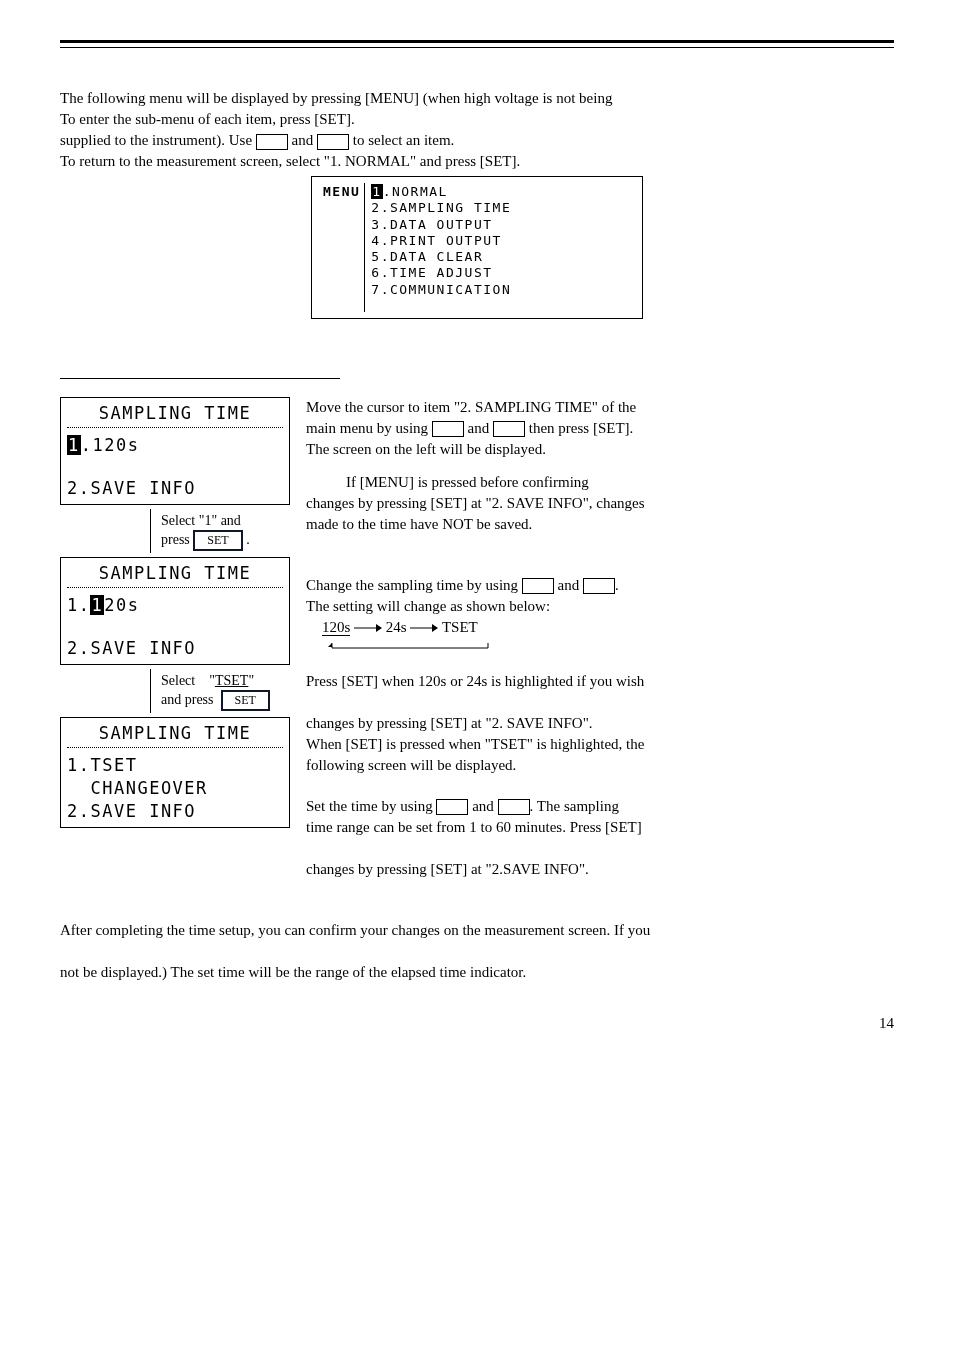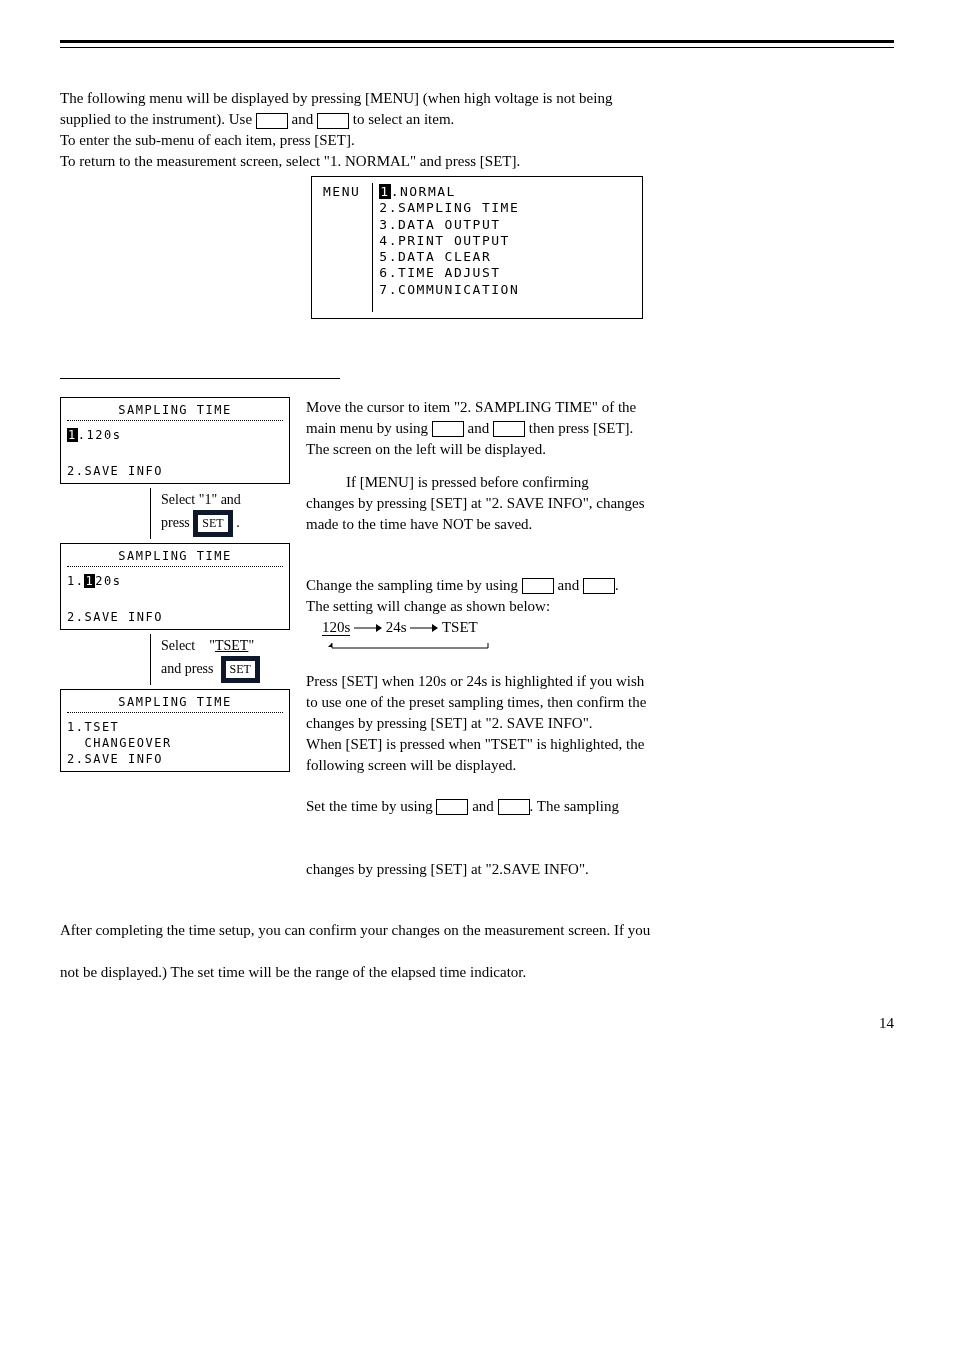--- a/index.html
+++ b/index.html
@@ -33,22 +33,22 @@
   .lcd-main {
     width: 310px;
     margin: 4px auto 10px auto;
     letter-spacing: 1.5px;
     font-size: 13px;
     line-height: 1.25;
   }
   .lcd-main td.menucol {
     border-right: 1px solid #000;
     vertical-align: top;
-    padding-right: 12px;
-    font-weight: normal;
+    padding-right: 4px;
+    font-weight: bold;
     padding-bottom: 14px;
   }
   .lcd-main td.listcol {
     padding-left: 6px;
     padding-bottom: 14px;
   }
   .hlchar {
     background: #000;
     color: #fff;
     padding: 0 1px;
@@ -67,21 +67,21 @@
   .leftcol {
     width: 230px;
     flex-shrink: 0;
   }
   .rightcol {
     flex: 1;
   }
   .lcd-small {
     border: 1px solid #000;
     font-family: monospace;
-    font-size: 12px;
+    font-size: 17px;
     letter-spacing: 1.5px;
     line-height: 1.35;
     padding: 4px 6px;
     margin-bottom: 0;
   }
   .lcd-small .title {
     text-align: center;
     border-bottom: 1px dotted #000;
     padding-bottom: 2px;
     margin-bottom: 6px;
@@ -93,22 +93,22 @@
   }
   .flowbox .vline {
     border-left: 1px solid #000;
     margin-left: 90px;
     padding-left: 10px;
     padding-top: 2px;
     padding-bottom: 2px;
   }
   .setbtn {
     display: inline-block;
-    border: 5px solid #0f172a;
-    padding: 0px 4px;
+    border: 2px solid #0f172a;
+    padding: 0px 12px;
     font-size: 12px;
   }
   .arrow-shape {
     display:inline-block;
     vertical-align: middle;
   }
   .para {
     margin: 0 0 12px 0;
   }
   .inset {
@@ -119,24 +119,24 @@
     margin-top: 30px;
   }
 </style>
 </head>
 <body>
 
 <div class="top-rule"></div>
 
 <div>
   <div><span>The following menu will be displayed by pressing [MENU] (when high voltage is not being</span></div>
+  <div><span>To enter the sub-menu of each item, press [SET].</span></div>
   <div>
     <span>supplied to the instrument). Use </span><span class="arrow-box"></span><span> and </span><span class="arrow-box"></span><span> to select an item.</span>
   </div>
-  <div><span>To enter the sub-menu of each item, press [SET].</span></div>
   <div><span>To return to the measurement screen, select "1. NORMAL" and press [SET].</span></div>
 </div>
 
 <div class="lcd-box lcd-main">
   <table style="border-collapse:collapse">
     <tbody>
         <tr>
       <td class="menucol">MENU</td>
       <td class="listcol">
         <div><span class="hlchar">1</span><span>.NORMAL</span></div>
@@ -222,28 +222,28 @@
       </span><br>
       <svg width="170" height="10" style="margin-left:16px">
           <line x1="10" y1="5" x2="166" y2="5" stroke="black"></line>
           <line x1="166" y1="0" x2="166" y2="5" stroke="black"></line>
           <line x1="10" y1="0" x2="10" y2="5" stroke="black"></line>
           <polygon points="10,0 6,0 10,-4" transform="translate(0,4)"></polygon>
         </svg>
     </p>
     <p class="para">
       <span>Press [SET] when 120s or 24s is highlighted if you wish</span><br>
-      <span>to use one of the preset sampling times, then confirm the</span><br>
+      <br>
       <span>changes by pressing [SET] at "2. SAVE INFO".</span><br>
       <span>When [SET] is pressed when "TSET" is highlighted, the</span><br>
       <span>following screen will be displayed.</span>
     </p>
     <p class="para" style="margin-top:20px">
       <span>Set the time by using </span><span class="arrow-box"></span><span> and </span><span class="arrow-box"></span><span>. The sampling</span><br>
-      <br>
+      <span>time range can be set from 1 to 60 minutes. Press [SET]</span><br>
       <br>
       <span>changes by pressing [SET] at "2.SAVE INFO".</span>
     </p>
   </div>
 </div>
 
 <p class="para" style="margin-top:28px">
   <span>After completing the time setup, you can confirm your changes on the measurement screen. If you</span><br>
   <br>
   <span>not be displayed.) The set time will be the range of the elapsed time indicator.</span>

